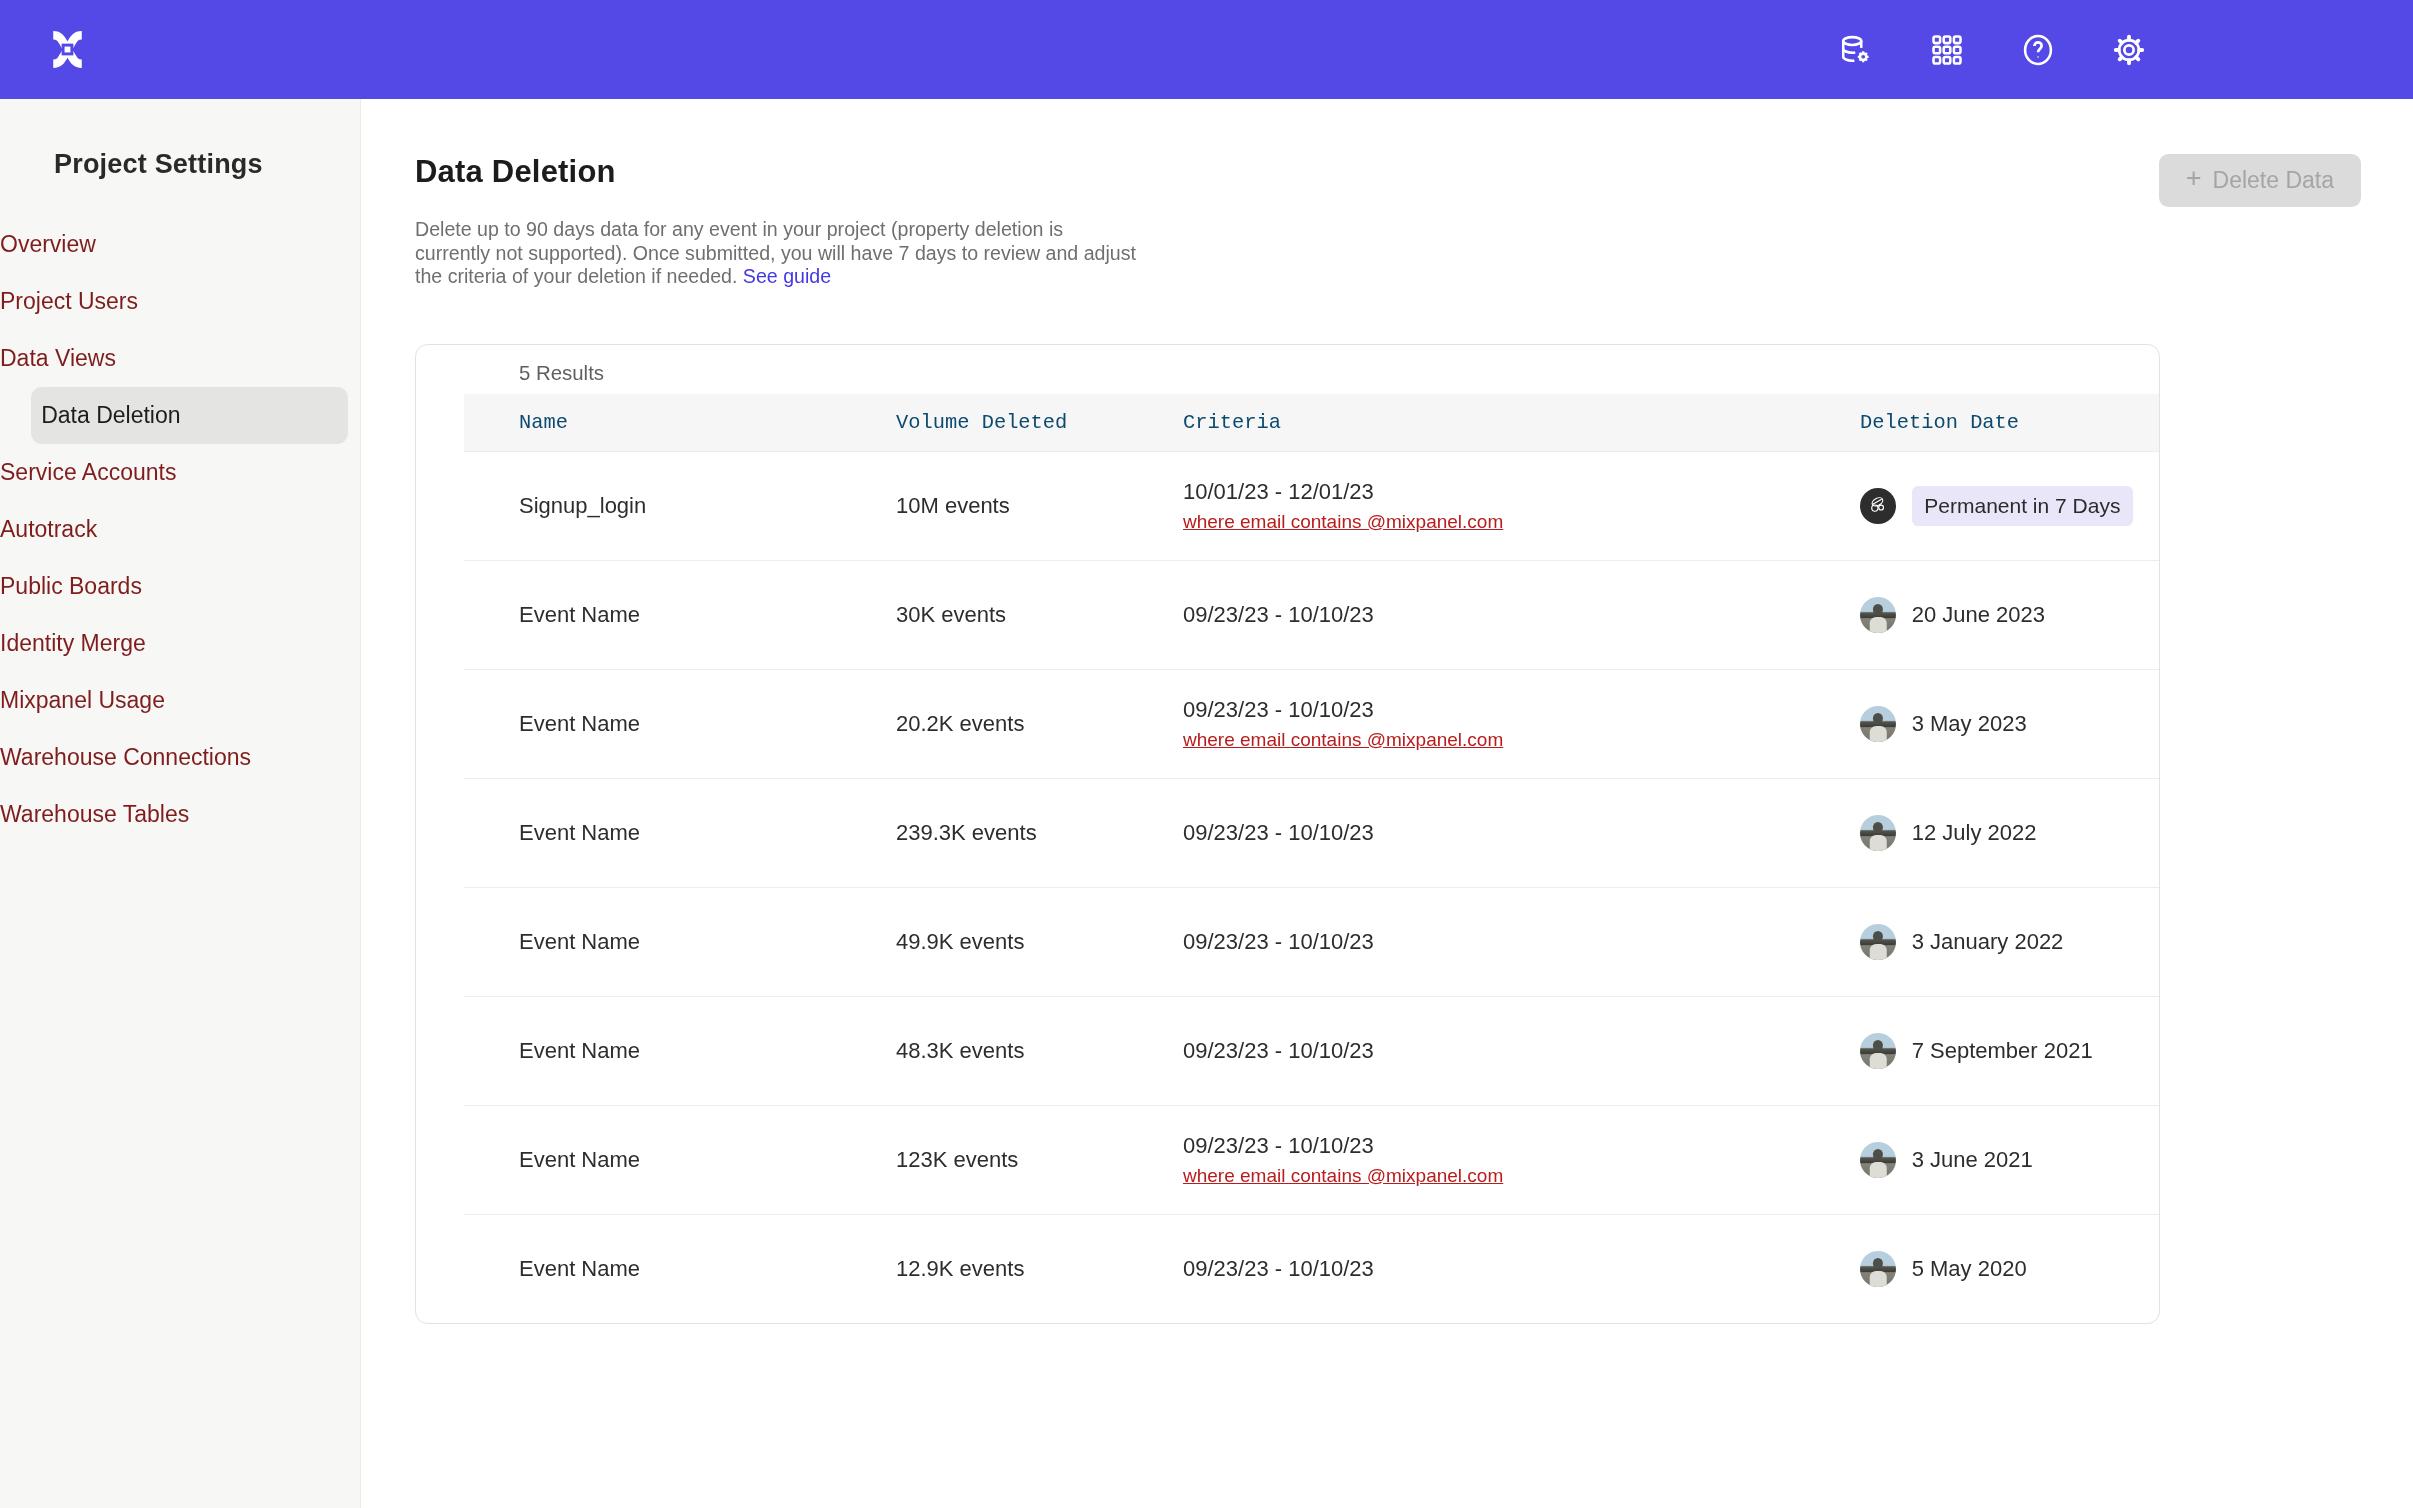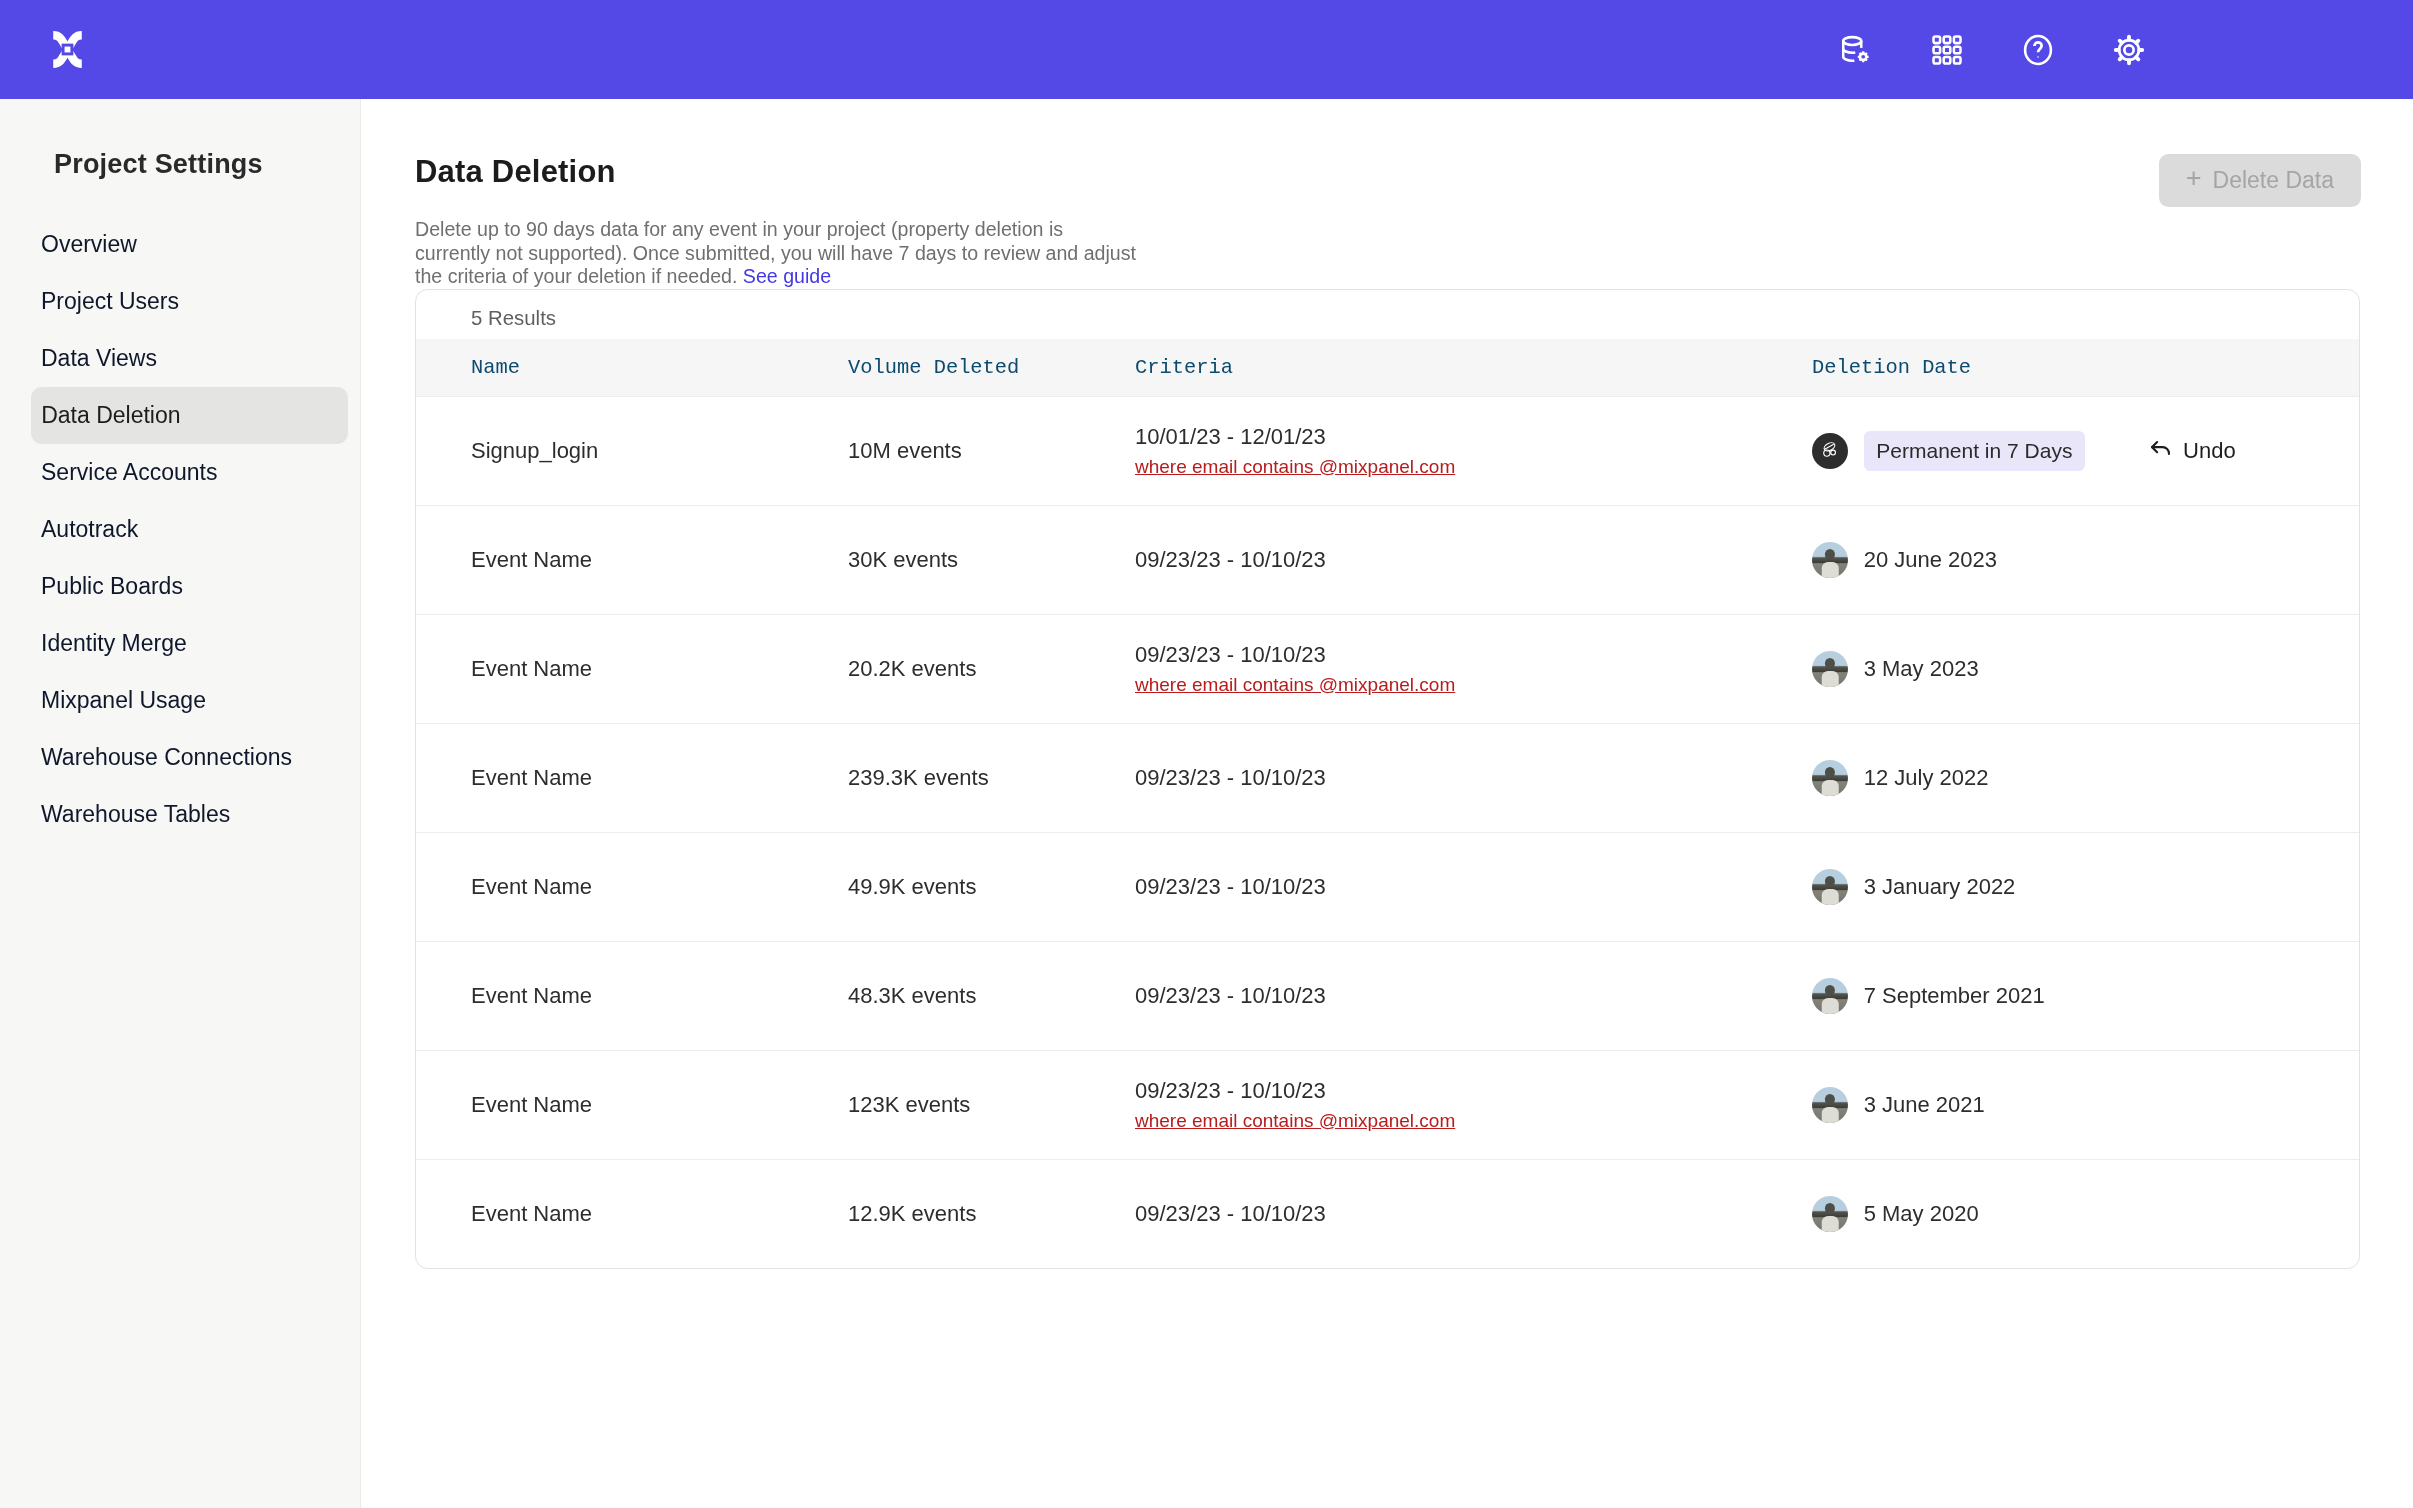--- a/index.html
+++ b/index.html
@@ -18,40 +18,40 @@
   .nav-btn svg { width:36px; height:36px; }
 
   
   .body-row { flex:1; display:flex; min-height:0; }
 
   
   .sidebar { width:361px; flex:0 0 361px; background:#F7F7F6; border-right:0.8px solid #EBEBEA; }
   .sidebar h1 { font-size:27px; font-weight:700; color:#2A2A2A; padding:50px 0 0 54px;
     letter-spacing:0.2px; }
   .menu { list-style:none; margin-top:36px; }
-  .menu li { height:57px; display:flex; align-items:center; font-size:23px; color:#0f172a;
-    padding-left:41px; cursor:pointer; }
+  .menu li { height:57px; display:flex; align-items:center; font-size:23px; color:#7f1d1d;
+    cursor:pointer; }
   .menu li.active { background:#E4E4E3; border-radius:11px; margin:0 11.8px 0 31px;
     padding-left:10.2px; color:#1D1D1D; font-weight:500; }
 
   
   .main { flex:1; padding:55px 52px 0 54px; min-width:0; }
   .main-header { display:flex; align-items:flex-start; justify-content:space-between; }
   .page-title { font-size:31px; font-weight:700; color:#1C1C1C; letter-spacing:0.2px; }
   .page-desc { margin-top:28px; width:723px; font-size:19.6px; line-height:23.6px; color:#6F6F6F; }
   .page-desc a { color:#4438E4; text-decoration:none; cursor:pointer; }
   .btn-delete { background:#DBDBDB; color:#A5A5A5; border:none; border-radius:9.4px;
     height:53px; padding:0 27px; font-size:23px; font-weight:500;
     font-family:"Liberation Sans", sans-serif; display:flex; align-items:center; gap:11px;
     cursor:not-allowed; }
   .btn-delete .plus { font-size:27px; font-weight:400; line-height:1; position:relative; top:-1.6px; }
 
   
-  .panel { width:1945px; border:1.6px solid #E2E2E2; border-radius:12.6px;
-    background:#fff; overflow:hidden; }
+  .panel { margin-top:55px; width:1745px; border:1.6px solid #E2E2E2; border-radius:12.6px;
+    background:#fff; overflow:hidden;padding-left:48px; }
   .results-bar { height:49px; display:flex; align-items:center; padding:7.9px 0 0 55px;
     font-size:20.4px; color:#5F5F5F; }
   .grid-row { display:grid; grid-template-columns:377px 287px 677px 1fr; align-items:center;
     padding:0 31px 0 55px; }
   .thead { height:57px; background:#F6F6F6; font-size:20.4px; color:#0c4a6e;font-family:Liberation Mono, monospace; }
   .trow { height:109px; border-top:0.8px solid #EDEDED; font-size:22px; color:#2D2D2D; }
   .trow:first-of-type { border-top:none; }
   .cell-criteria .sub { font-size:19px; color:#b91c1c; margin-top:6.3px;text-decoration:underline; }
   .cell-deletion { display:flex; align-items:center; gap:15.7px; }
 

